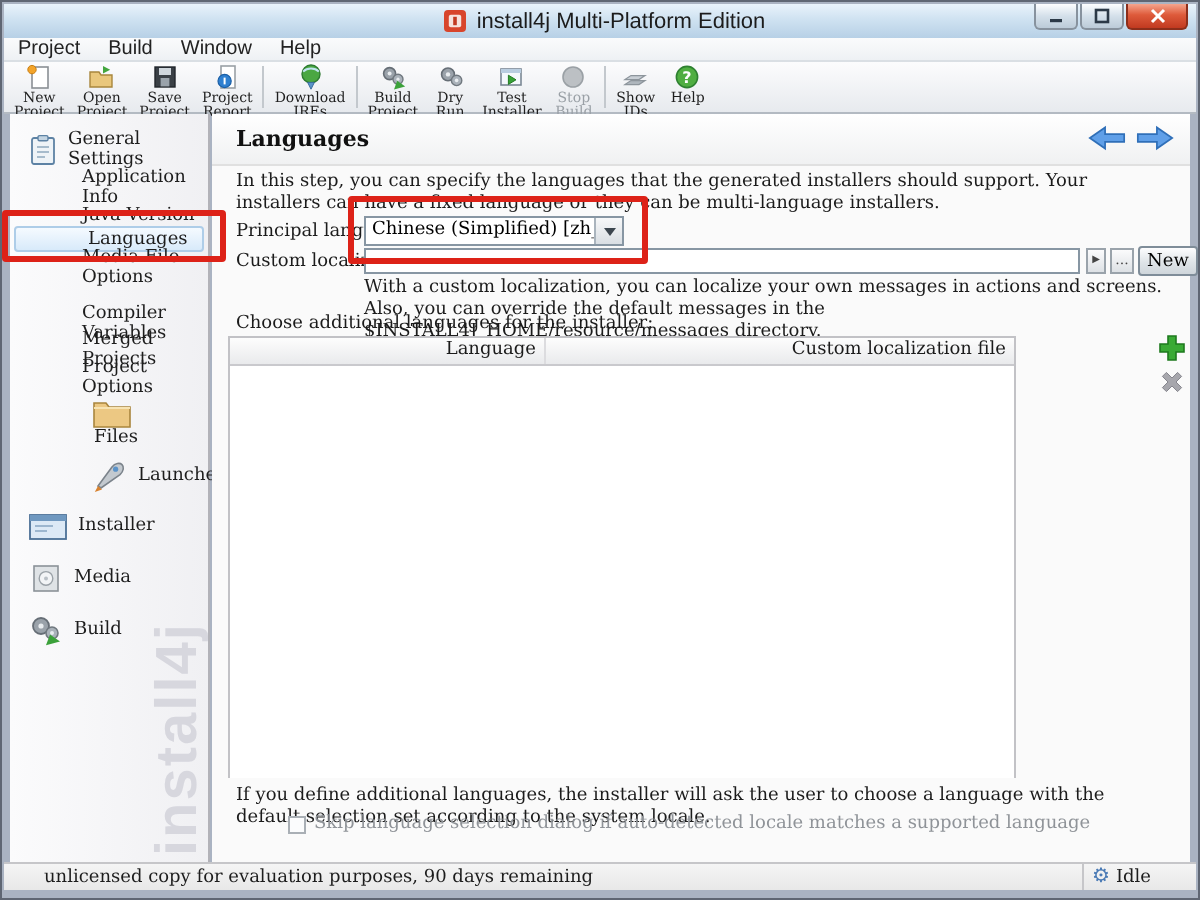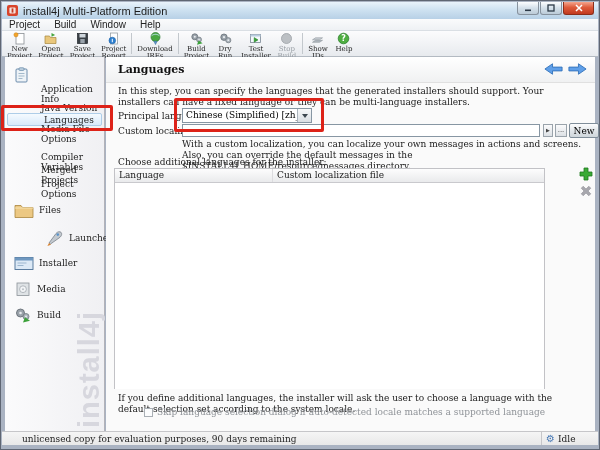--- a/index.html
+++ b/index.html
@@ -4,21 +4,21 @@
 <style>
   * { box-sizing: border-box; margin: 0; padding: 0; }
   html,body { width: 600px; height: 450px; }
   body { position: relative; font-family: "DejaVu Serif", serif; overflow: hidden; background: #aab3c2; }
   .frame { position: absolute; inset: 0; border: 1px solid #5f6673; }
 
   
   .titlebar { position: absolute; left: 1px; right: 1px; top: 1px; height: 17px;
     background: linear-gradient(#e9f3fb, #cfe2f1 45%, #b7d0e6);
     display: flex; align-items: center; padding-left: 5px;
-    font-family: "Liberation Sans", sans-serif; font-size: 11px; color: #1c1c1c; }
+    font-family: "Liberation Sans", sans-serif; font-size: 11px; color: #1c1c1c; justify-content: center; }
   .app-icon { width: 11px; height: 11px; margin-right: 5px; flex: 0 0 auto; }
   .win-btns { position: absolute; right: 4px; top: 0; display: flex; }
   .win-btn { width: 22px; height: 13px; border: 1px solid #87929e; border-top: none;
     background: linear-gradient(#fdfeff, #d4e0ea 50%, #bccbd8);
     display: flex; align-items: center; justify-content: center;
     border-radius: 0 0 3px 3px; margin-left: 1px; }
   .win-btn.close { width: 31px; background: linear-gradient(#f5a58d, #de5b3b 45%, #c13a20);
     border-color: #8c2e1a; }
 
   
@@ -75,22 +75,22 @@
   .text-input { position: absolute; left: 76px; top: 67px; width: 358px; height: 13px;
     border: 1px solid #8796a3; background: #fff; font-size: 9px; font-family: "DejaVu Serif", serif; padding: 0 2px; }
   .mini-btn { position: absolute; top: 67px; height: 13px; border: 1px solid #9aa3ab;
     background: linear-gradient(#fbfbfc, #dde1e5); font-size: 7px; line-height: 11px;
     display: flex; align-items: center; justify-content: center; color: #444; }
   .push-btn { position: absolute; top: 66px; height: 15px; width: 30px;
     border: 1px solid #7f8d99; border-radius: 2px;
     background: linear-gradient(#fdfdfe, #dfe4e8 55%, #cfd6db);
     font-size: 9px; font-family: "DejaVu Serif", serif; display: flex; align-items: center; justify-content: center; }
 
-  .lang-table { position: absolute; left: 8px; top: 111px; width: 431px; height: 221px;
-    border: 1px solid #c2c2c6; background: #fff; }
+  .lang-table { position: absolute; left: 8px; top: 111px; width: 394px; height: 221px;
+    border: 1px solid #c2c2c6; background: #fff; text-align: right; }
   .lt-header { height: 14px; background: linear-gradient(#fdfdfd, #e9eaec);
     border-bottom: 1px solid #c9c9cd; display: flex; font-size: 9px; color: #1b1b1b; }
   .lt-h1 { width: 158px; padding: 1px 4px; border-right: 1px solid #dcdcdf; }
   .lt-h2 { flex: 1; padding: 1px 4px; }
   .lt-body { height: 206px; background: #fff; }
   .side-icon { position: absolute; width: 14px; height: 14px; }
 
   .checkbox-row { position: absolute; left: 38px; display: flex; align-items: center; }
   .cb { width: 9px; height: 9px; border: 1px solid #a9afb5; background: #fbfcfd; margin-right: 4px; flex: 0 0 auto; }
   .cb-label { font-size: 9px; color: #8f9398; }
@@ -250,20 +250,21 @@
 
   <div class="sidebar">
     <div class="sb-item sb-head" style="top:8px; height:20px;">
       <span class="sb-ic">
         <svg width="15" height="16" viewBox="0 0 15 16">
           <rect x="2" y="2" width="11" height="13" rx="1" fill="#eef3f7" stroke="#5d82a4" stroke-width="0.9"></rect>
           <rect x="5" y="0.8" width="5" height="2.6" rx="0.8" fill="#c3d4e2" stroke="#5d82a4" stroke-width="0.7"></rect>
           <path d="M4.5 6.5h6M4.5 9h6M4.5 11.5h4" stroke="#8fa9bf" stroke-width="0.8"></path>
         </svg>
       </span>
+      <span>General Settings</span>
     </div>
     <div class="sb-item sb-sub" style="top:30px;">
         <span>Application Info</span>
       </div>
     <div class="sb-item sb-sub" style="top:44px;">
         <span>Java Version</span>
       </div>
     <div class="sb-item sb-sub selected" style="top:56px;">
         <span>Languages</span>
       </div>
@@ -273,21 +274,21 @@
     <div class="sb-item sb-sub" style="top:98px;">
         <span>Compiler Variables</span>
       </div>
     <div class="sb-item sb-sub" style="top:111px;">
         <span>Merged Projects</span>
       </div>
     <div class="sb-item sb-sub" style="top:125px;">
         <span>Project Options</span>
       </div>
 
-    <div class="sb-item sb-head" style="top:142px; height:22px;">
+    <div class="sb-item sb-head" style="top:142px; height:22px;flex-direction:column;">
       <span class="sb-ic">
         <svg width="20" height="15" viewBox="0 0 20 15">
           <path d="M1 2.5h6l1.5 2H19v10H1z" fill="#ecc883" stroke="#a9853d" stroke-width="0.8"></path>
           <path d="M1 5h18" stroke="#f7e3b2" stroke-width="1"></path>
         </svg>
       </span>
       <span>Files</span>
     </div>
     <div class="sb-item sb-head" style="top:170px; height:22px;padding-left:41px;">
       <span class="sb-ic">

